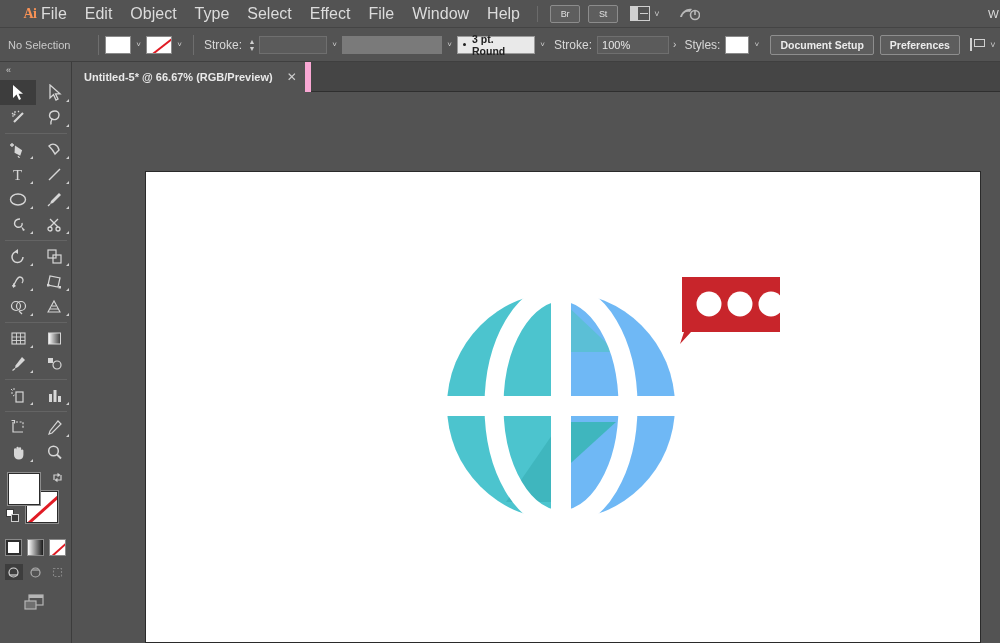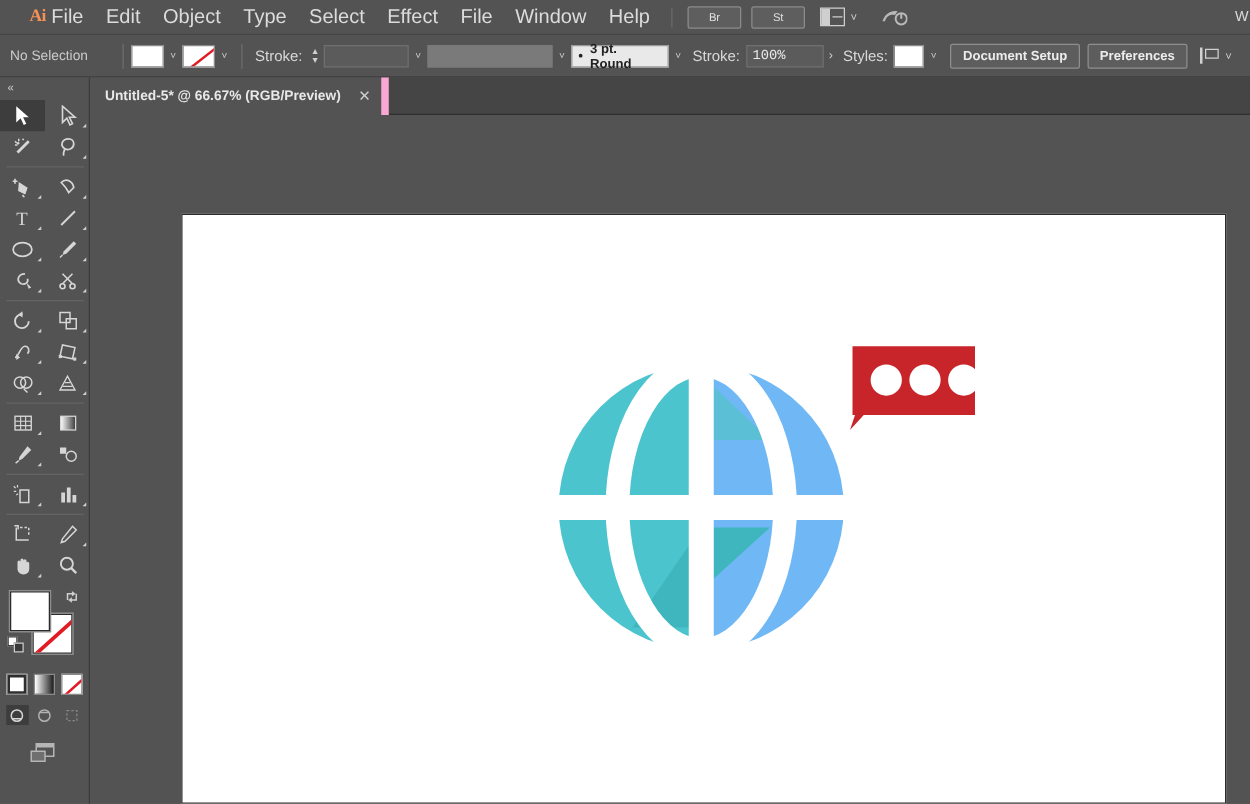--- a/index.html
+++ b/index.html
@@ -32,21 +32,21 @@
   }
   .menu-item {
     padding: 0 9px; height: 28px; line-height: 28px;
     font-size: 16px; color: #dcdcdc; cursor: default;
     white-space: nowrap;
   }
   .menu-sep {
     width: 1px; height: 16px; background: #6b6b6b; margin: 0 8px;
   }
   .app-btn {
-    width: 43px; height: 18px; margin: 12px 4px;
+    width: 30px; height: 18px; margin: 12px 4px;
     border: 1px solid #8c8c8c; border-radius: 2px;
     background: #5e5e5e;
     display: flex; align-items: center; justify-content: center;
     font-size: 9px; color: #e0e0e0; letter-spacing: -0.2px;
   }
   .arrange-icon {
     width: 20px; height: 15px; margin-left: 8px; position: relative;
     border: 1px solid #cfcfcf;
   }
   .arrange-icon::before {
@@ -104,21 +104,21 @@
     align-items:center; justify-content:center; line-height:7px;
     font-size: 7px; color:#d0d0d0; margin-right: 2px;
   }
   .field {
     height: 18px; background: #5b5b5b; border: 1px solid #6f6f6f;
     display:flex; align-items:center; padding: 0 4px;
     font-size: 11px; color: #e8e8e8;
   }
   .field.w-stroke { width: 68px; }
   .field.w-profile { width: 100px; background:#7a7a7a; border-color:#7a7a7a; }
-  .field.w-opacity { width: 62px; font-family: Liberation Mono, monospace; }
+  .field.w-opacity { width: 72px; }
   .brushbox {
     width: 78px; height: 18px; background: #e9e9e9; border:1px solid #9a9a9a;
     display:flex; align-items:center; gap:6px; padding: 0 5px;
     font-size: 10.5px; color: #222; font-weight: bold;
   }
   .brush-dot { width:3px; height:3px; border-radius:50%; background:#222; }
   .opacity-arrow { font-size:10px; color:#d0d0d0; margin:0 4px; }
   .style-sw {
     width: 24px; height: 18px; background:#ffffff; border:1px solid #8a8a8a;
   }

